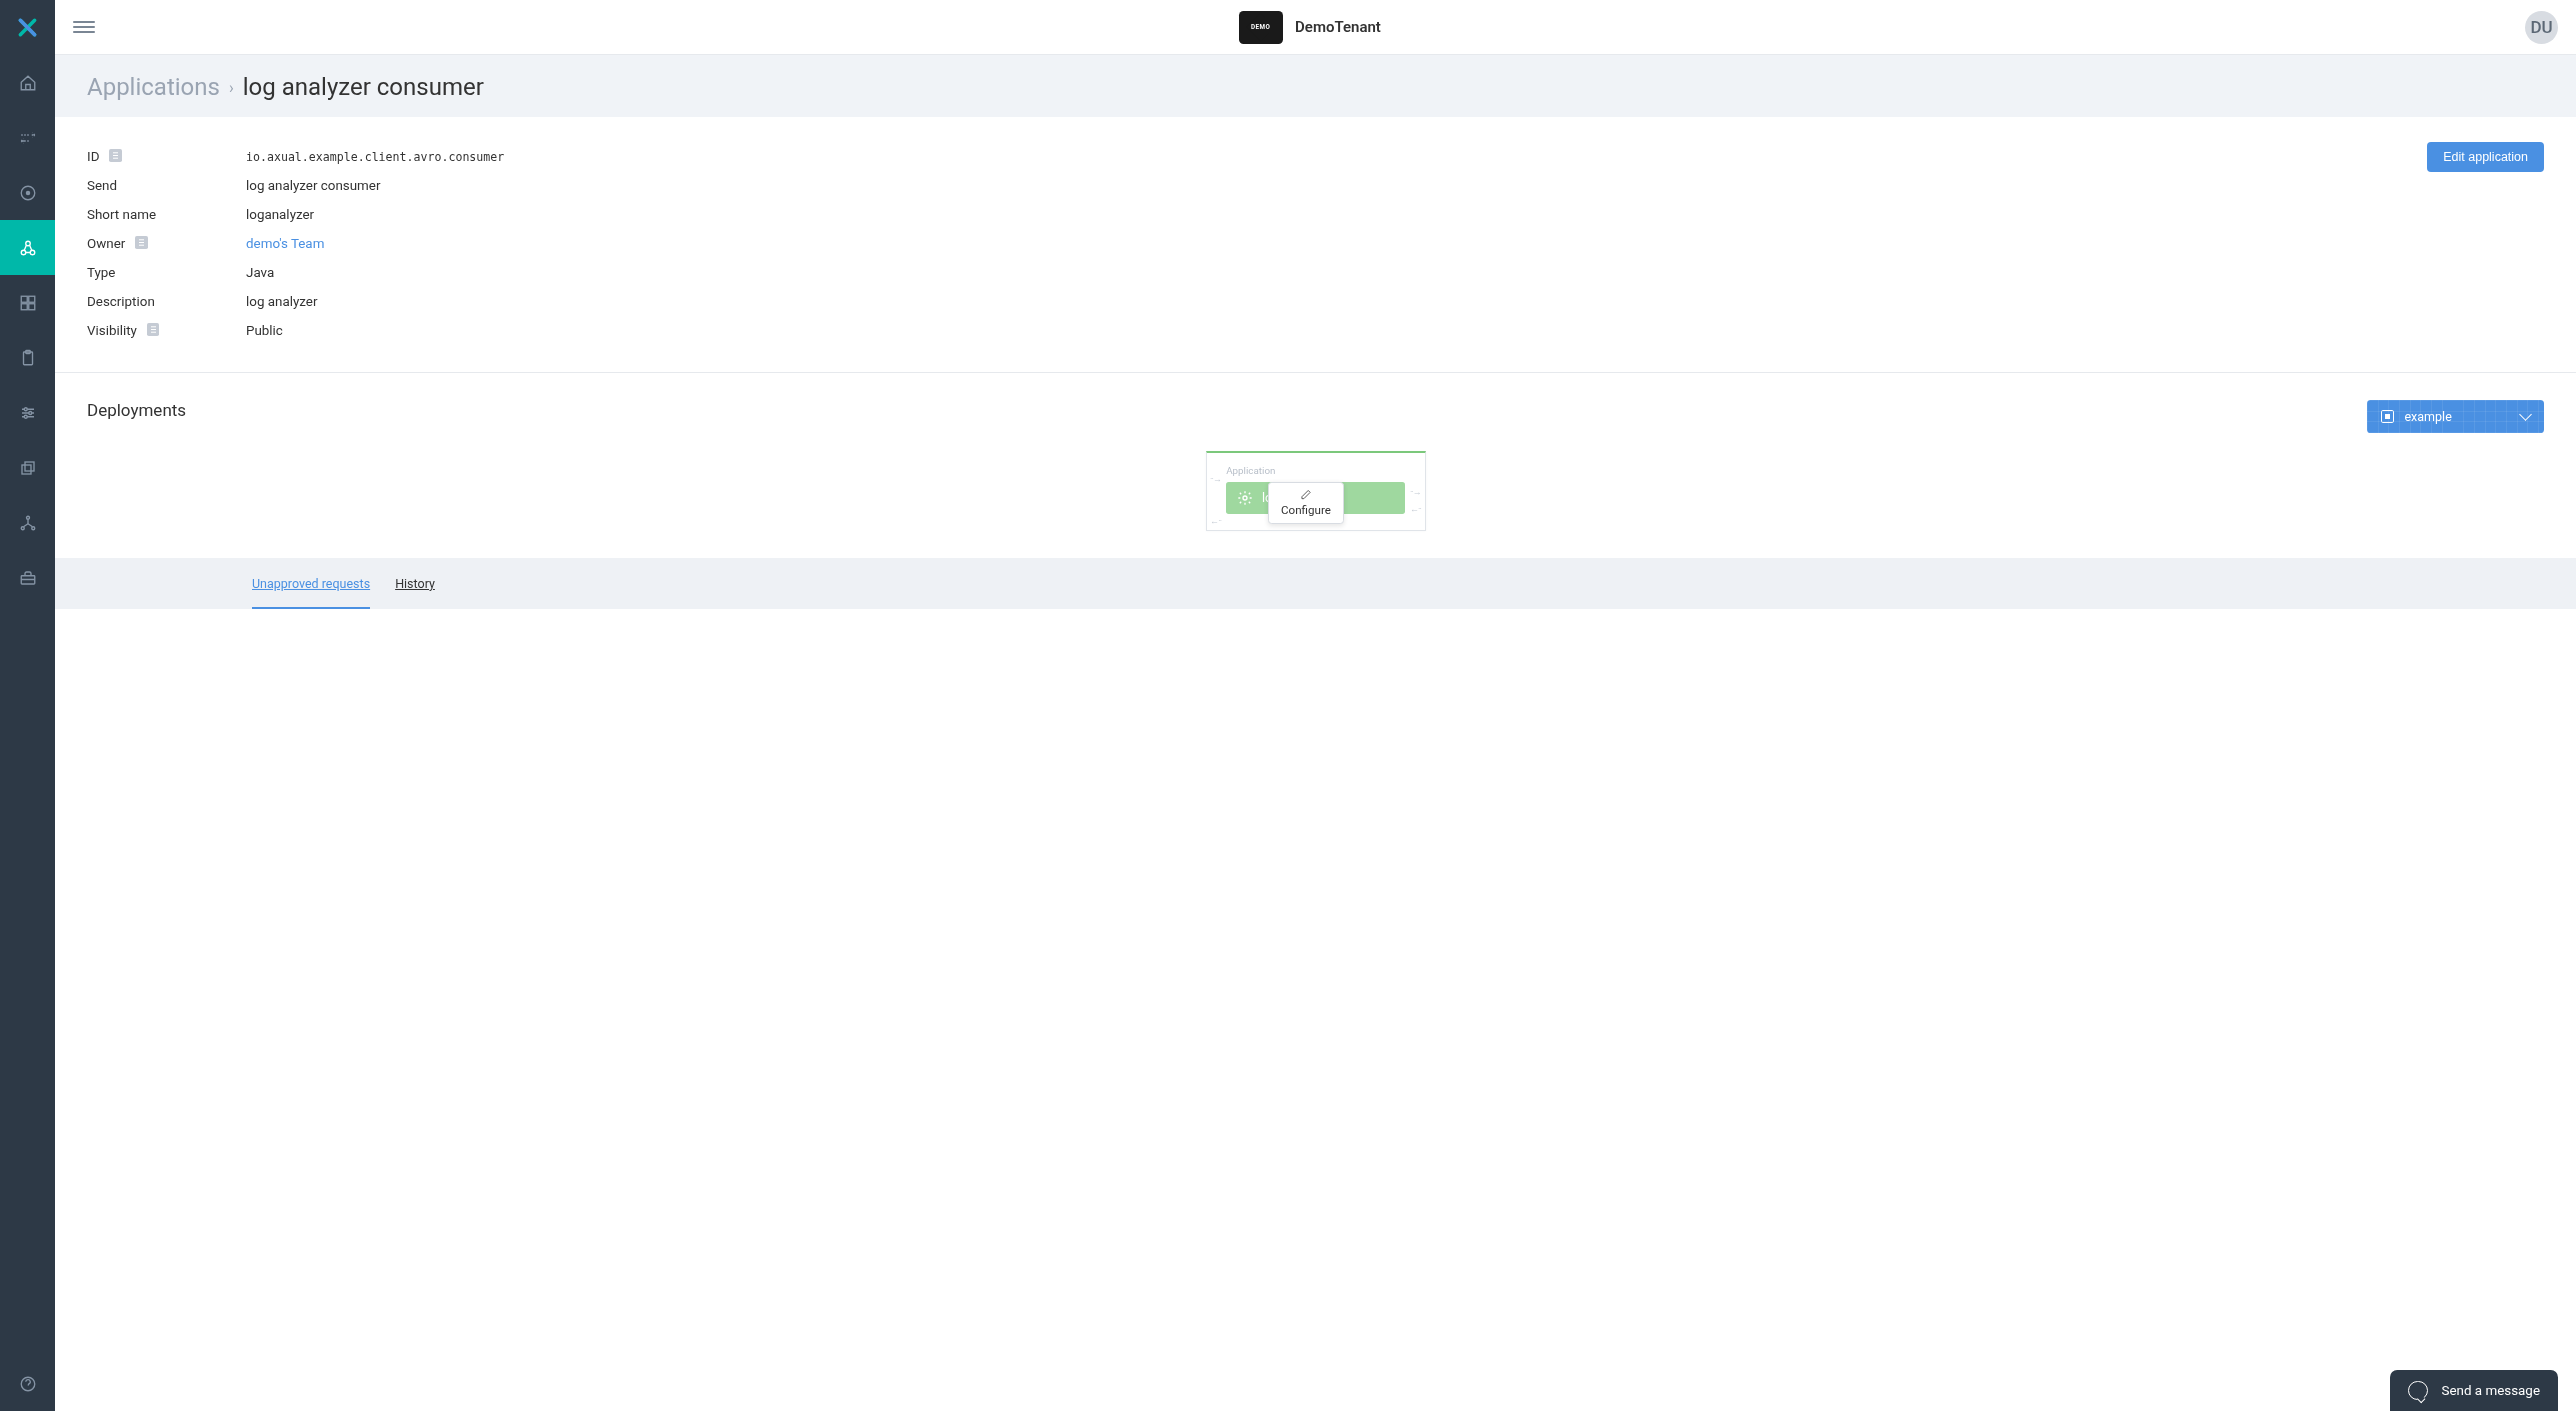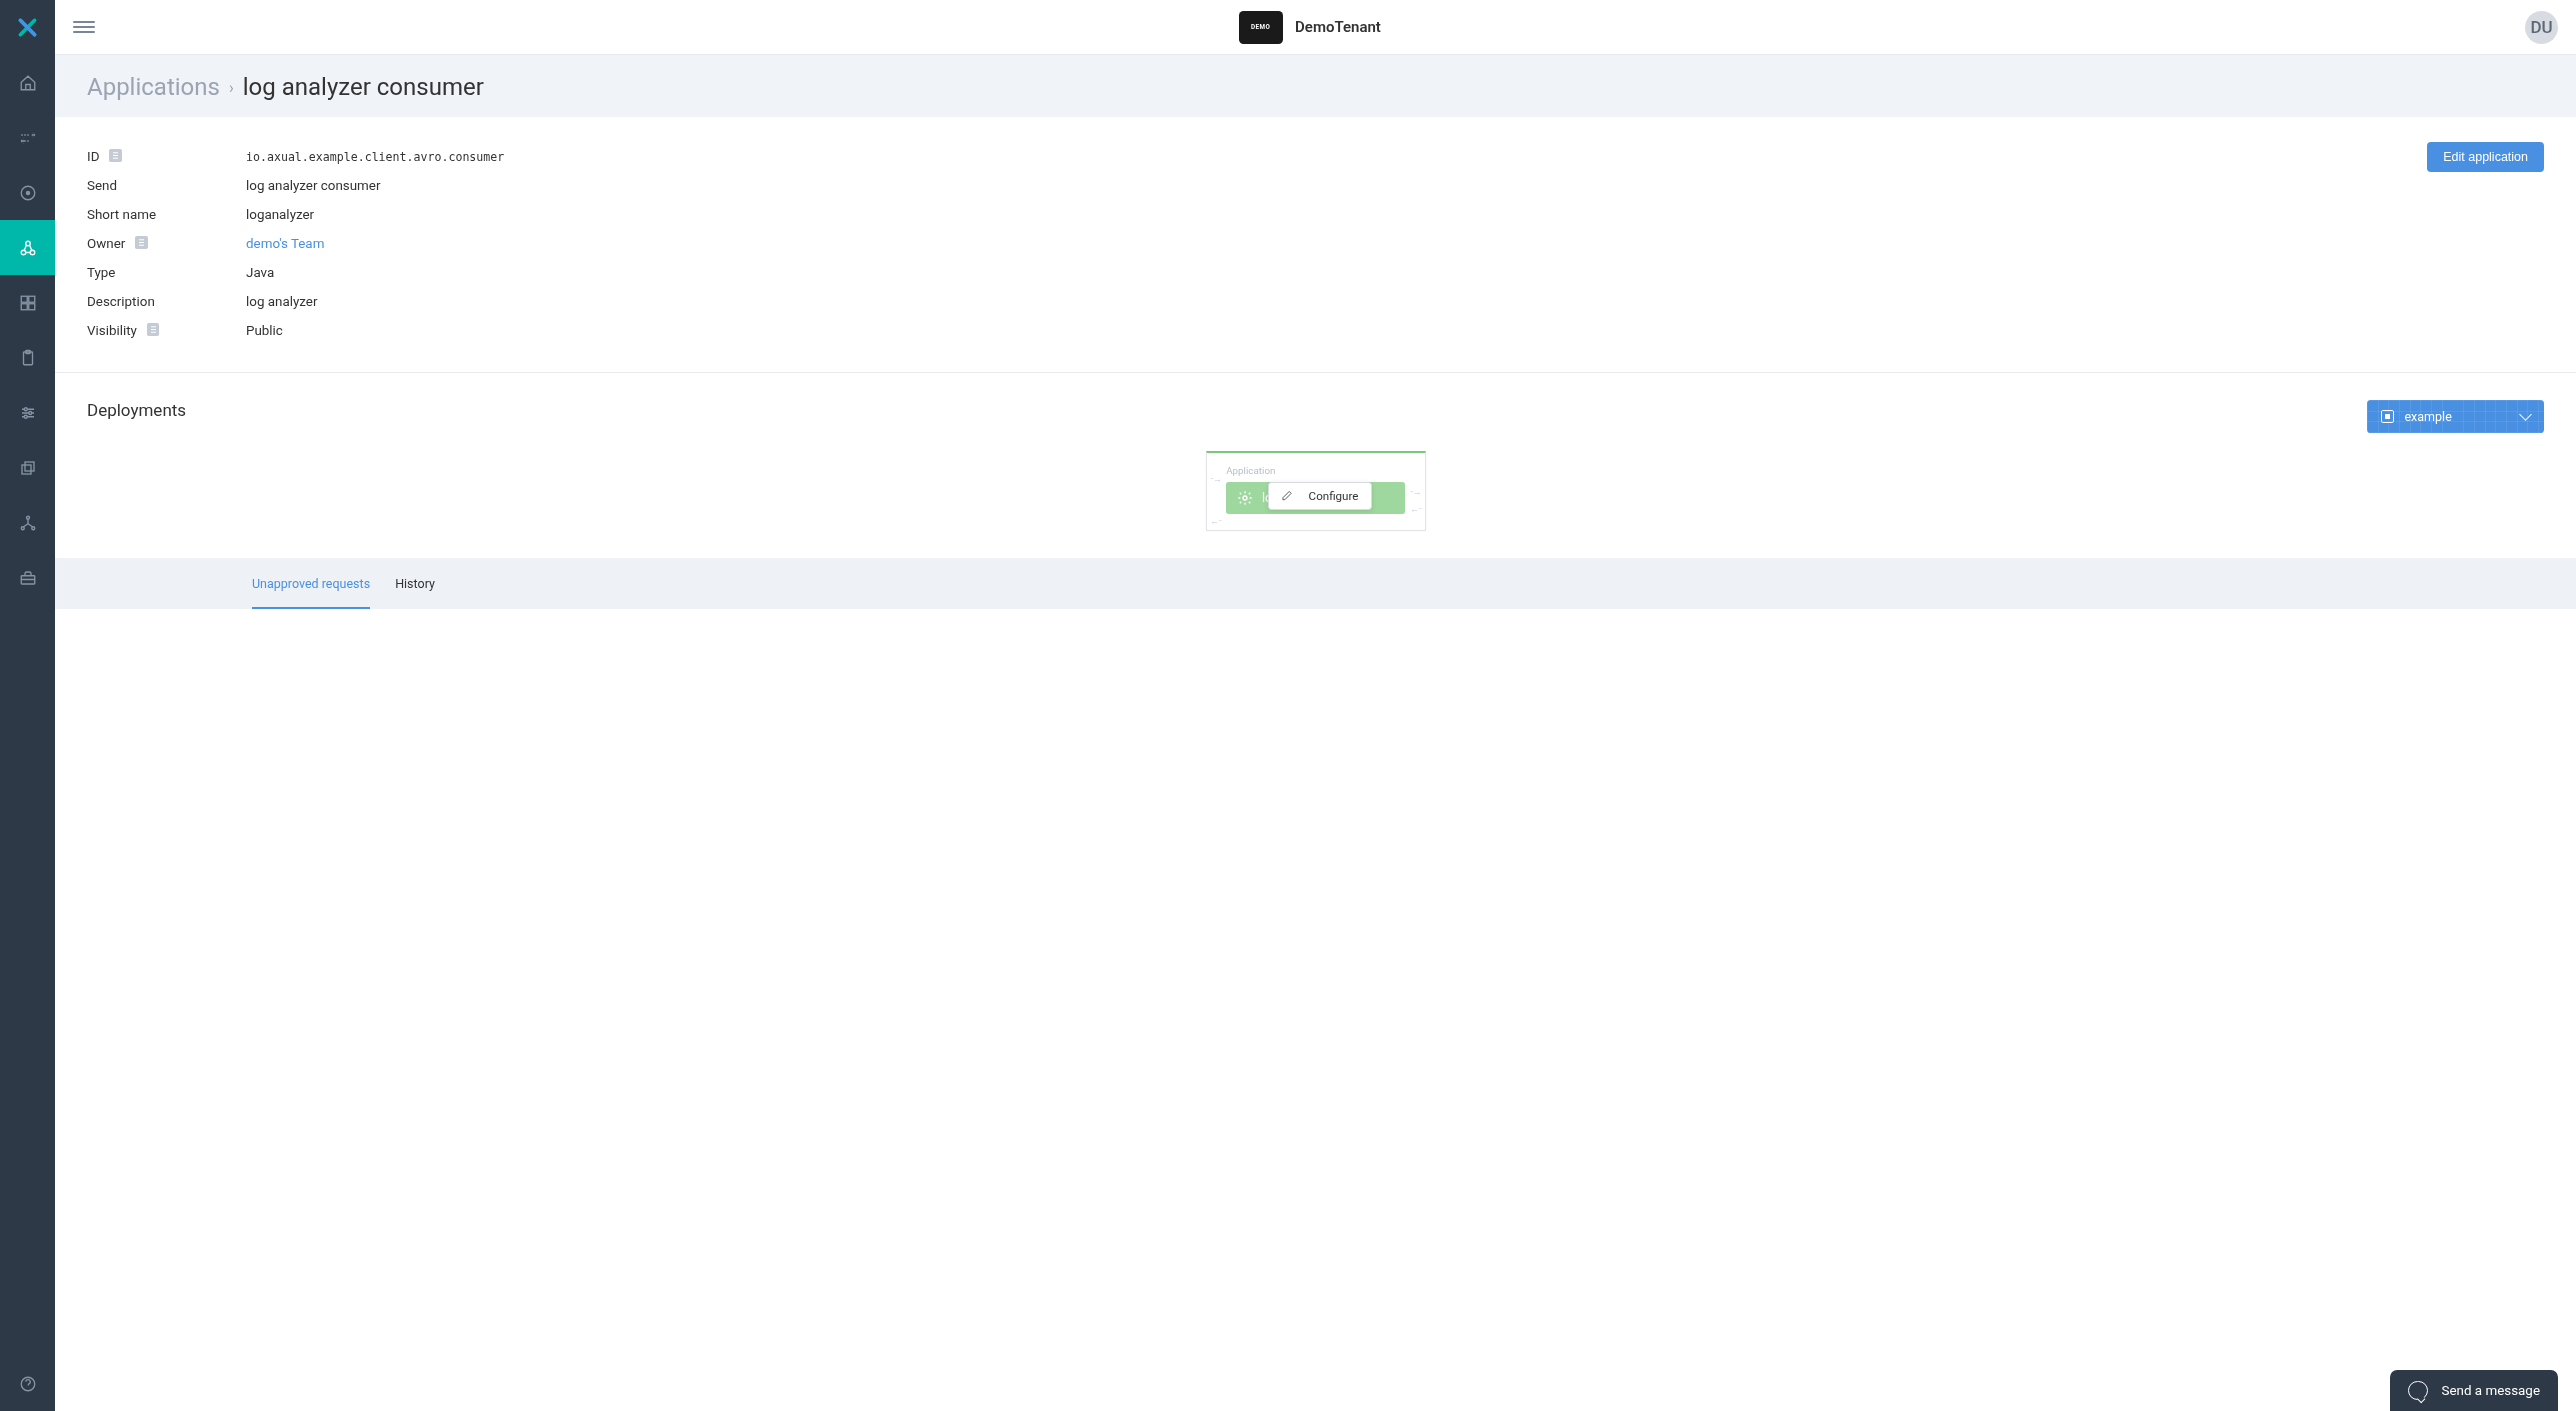--- a/index.html
+++ b/index.html
@@ -65,26 +65,26 @@
 .deployment-card-wrap { display: flex; justify-content: center; margin-top: 18px; }
 .deployment-card { width: 220px; border: 0.9px solid #e0e4e9; border-top: 2.7px solid #7BC87B; background: #fff; position: relative; padding: 12.5px 19.7px 16px; box-shadow: 0 0.9px 2.7px rgba(0,0,0,0.04); }
 .arrow-dot { position: absolute; font-size: 9px; color: #c5cbd4; letter-spacing: -0.9px; }
 .arrow-tl { top: 21.5px; left: 3.6px; }
 .arrow-tr { top: 34px; right: 3.6px; }
 .arrow-bl { bottom: 3.6px; left: 3.6px; }
 .arrow-br { bottom: 16px; right: 3.6px; }
 .card-label { font-size: 9.8px; color: #b8bfc9; margin-bottom: 5.4px; }
 .card-app-box { background: #9FD89F; border-radius: 2.7px; padding: 8px 10.7px; display: flex; align-items: center; gap: 9px; color: #fff; font-size: 12.5px; }
 .gear-icon { width: 16px; height: 16px; }
-.configure-popup { position: absolute; top: 29px; left: 61px; background: #fff; border: 0.9px solid #d8dce2; border-radius: 3.6px; padding: 6.3px 12.5px; display: flex; align-items: center; gap: 16px; font-size: 11.6px; box-shadow: 0 1.8px 5.4px rgba(0,0,0,0.1); cursor: pointer; z-index: 5; }
+.configure-popup { position: absolute; top: 29px; left: 61px; background: #fff; border: 0.9px solid #d8dce2; border-radius: 3.6px; padding: 6.3px 12.5px; display: flex; align-items: center; gap: 2px; font-size: 11.6px; box-shadow: 0 1.8px 5.4px rgba(0,0,0,0.1); cursor: pointer; z-index: 5; flex-direction: column; }
 .pencil-icon { width: 11.6px; height: 11.6px; }
 
 .tabs-section { background: #eef1f5; padding: 0 32px 0 197px; }
 .tabs { display: flex; gap: 25px; }
-.tab { padding: 18px 0 16px; font-size: 12.5px; cursor: pointer; border-bottom: 2.7px solid transparent; color: #333; }
+.tab { padding: 18px 0 16px; font-size: 12.5px; cursor: pointer; border-bottom: 2.7px solid transparent; color: #333; text-decoration: underline; }
 .tab.active { color: #4A90E2; border-bottom-color: #4A90E2; }
 
 .requests-panel { margin: 18px 32px 0 197px; border: 0.9px solid #e0e4e9; border-radius: 3.6px; background: #fff; }
 .requests-header { display: flex; justify-content: space-between; align-items: center; padding: 12.5px 16px; border-bottom: 0.9px solid #e6e9ed; }
 .requests-title { color: #9aa4b2; font-size: 13.4px; }
 .add-request-btn { border: 0.9px solid #d0d5dc; background: #fff; padding: 7.2px 12.5px; border-radius: 3.6px; display: flex; align-items: center; gap: 7.2px; font-size: 11.6px; cursor: pointer; color: #555; }
 .plus-icon { width: 10.7px; height: 10.7px; position: relative; }
 .plus-icon::before, .plus-icon::after { content: ''; position: absolute; background: #7a8694; }
 .plus-icon::before { width: 10.7px; height: 1.3px; top: 4.5px; left: 0; }
 .plus-icon::after { width: 1.3px; height: 10.7px; left: 4.5px; top: 0; }

